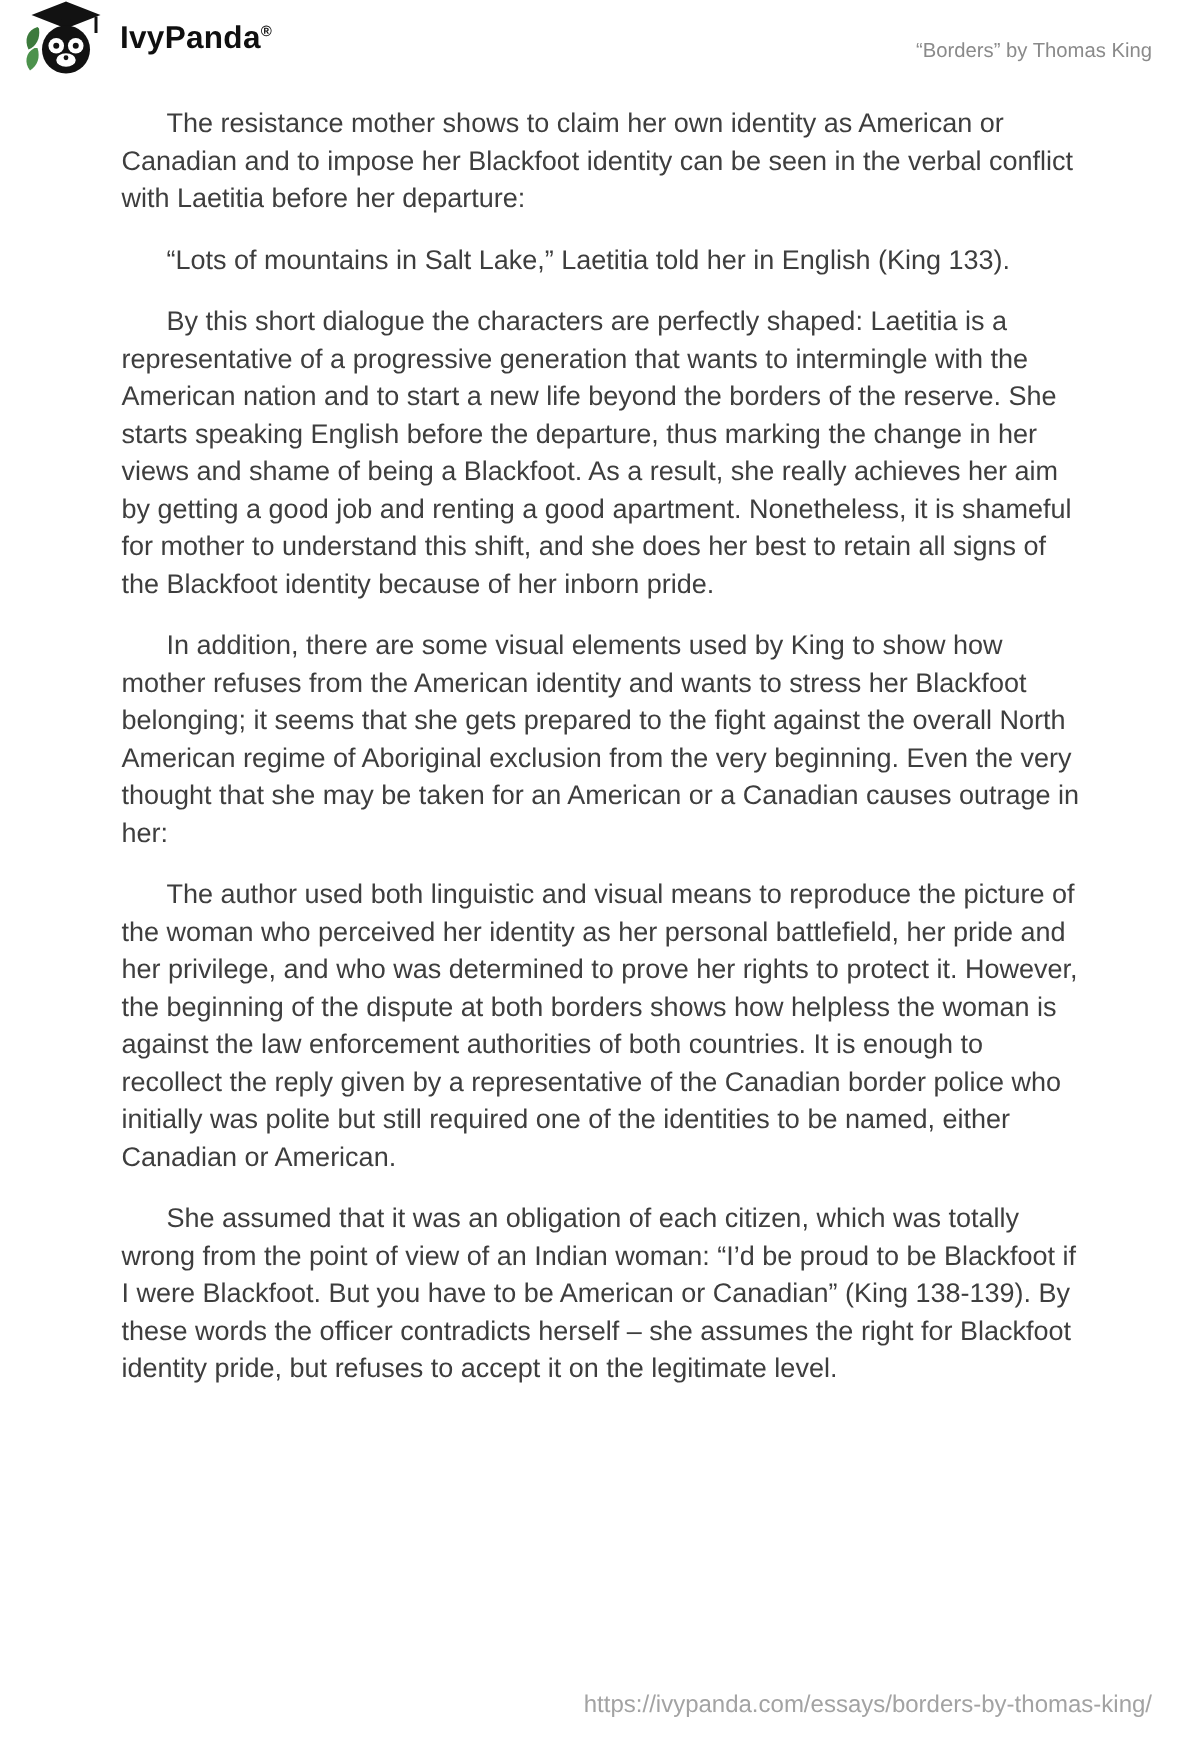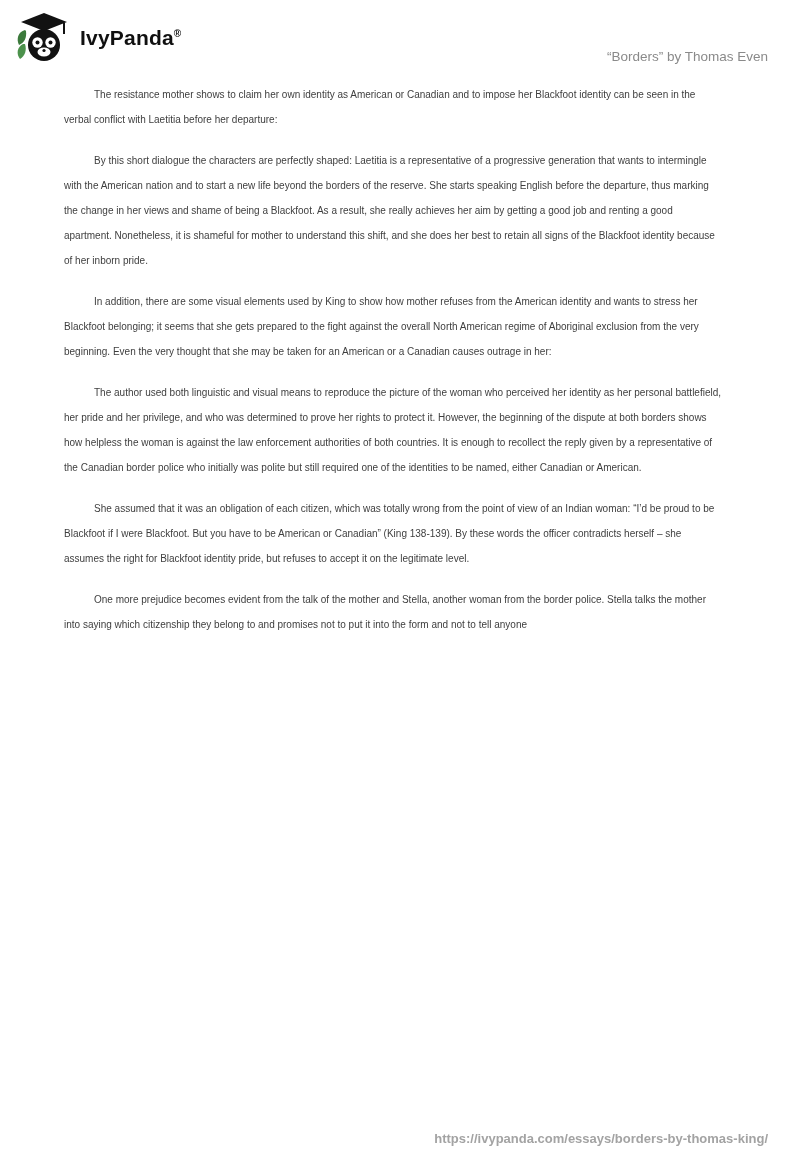--- a/index.html
+++ b/index.html
@@ -13,22 +13,22 @@
   }
   .page {
     width: 800px;
     min-height: 1160px;
     display: flex;
     flex-direction: column;
   }
   .header {
     display: flex;
     justify-content: space-between;
-    align-items: flex-end;
-    padding: 12px 32px 0 16px;
+    align-items: center;
+    padding: 0 32px 0 16px;
   }
   .brand {
     display: flex;
     align-items: center;
     gap: 10px;
     cursor: pointer;
   }
   .brand-name {
     font-size: 21px;
     font-weight: bold;
@@ -40,36 +40,35 @@
     vertical-align: super;
     font-weight: bold;
     color: #101010;
   }
   .page-title {
     margin-top: 14px;
     font-size: 13.5px;
     color: #8a8a8a;
   }
   .essay {
-    padding: 18px 77px 0 64px;
-    font-size: 10px;
+    padding: 18px 77px 0 81px;
+    font-size: 18px;
     line-height: 25px;
     color: #3e3e3e;
   }
   .essay p {
     margin: 0 0 16px 0;
     text-indent: 30px;
   }
   .footer {
     margin-top: auto;
     text-align: right;
     padding: 0 32px 14px 0;
-    font-size: 13px;
+    font-size: 16px;
     color: #a3a3a3;
-    font-weight: bold;
   }
   .logo-svg { display: block; }
 </style>
 </head>
 <body>
 
 <div class="page">
 
   <div class="header">
     <div class="brand">
@@ -87,29 +86,29 @@
           <circle cx="21.5" cy="30.5" r="5.2" fill="#ffffff"></circle>
           <circle cx="34.5" cy="30.5" r="5.2" fill="#ffffff"></circle>
           <circle cx="21.5" cy="30.5" r="2" fill="#121212"></circle>
           <circle cx="34.5" cy="30.5" r="2" fill="#121212"></circle>
           <ellipse cx="28" cy="40" rx="6.5" ry="4.5" fill="#ffffff"></ellipse>
           <circle cx="28" cy="38.5" r="1.6" fill="#121212"></circle>
         </svg>
       </span>
       <span class="brand-name"><span>IvyPanda</span><span class="brand-reg">®</span></span>
     </div>
-    <div class="page-title">“Borders” by Thomas Even</div>
+    <div class="page-title">“Borders” by Thomas King</div>
   </div>
 
   <div class="essay">
     <p>The resistance mother shows to claim her own identity as American or Canadian and to impose her Blackfoot identity can be seen in the verbal conflict with Laetitia before her departure:</p>
+    <p>“Lots of mountains in Salt Lake,” Laetitia told her in English (King 133).</p>
     <p>By this short dialogue the characters are perfectly shaped: Laetitia is a representative of a progressive generation that wants to intermingle with the American nation and to start a new life beyond the borders of the reserve. She starts speaking English before the departure, thus marking the change in her views and shame of being a Blackfoot. As a result, she really achieves her aim by getting a good job and renting a good apartment. Nonetheless, it is shameful for mother to understand this shift, and she does her best to retain all signs of the Blackfoot identity because of her inborn pride.</p>
     <p>In addition, there are some visual elements used by King to show how mother refuses from the American identity and wants to stress her Blackfoot belonging; it seems that she gets prepared to the fight against the overall North American regime of Aboriginal exclusion from the very beginning. Even the very thought that she may be taken for an American or a Canadian causes outrage in her:</p>
     <p>The author used both linguistic and visual means to reproduce the picture of the woman who perceived her identity as her personal battlefield, her pride and her privilege, and who was determined to prove her rights to protect it. However, the beginning of the dispute at both borders shows how helpless the woman is against the law enforcement authorities of both countries. It is enough to recollect the reply given by a representative of the Canadian border police who initially was polite but still required one of the identities to be named, either Canadian or American.</p>
     <p>She assumed that it was an obligation of each citizen, which was totally wrong from the point of view of an Indian woman: “I’d be proud to be Blackfoot if I were Blackfoot. But you have to be American or Canadian” (King 138-139). By these words the officer contradicts herself – she assumes the right for Blackfoot identity pride, but refuses to accept it on the legitimate level.</p>
-    <p>One more prejudice becomes evident from the talk of the mother and Stella, another woman from the border police. Stella talks the mother into saying which citizenship they belong to and promises not to put it into the form and not to tell anyone</p>
   </div>
 
   <div class="footer">
     <span>https://ivypanda.com/essays/borders-by-thomas-king/</span>
   </div>
 
 </div>
 
 </body></html>

